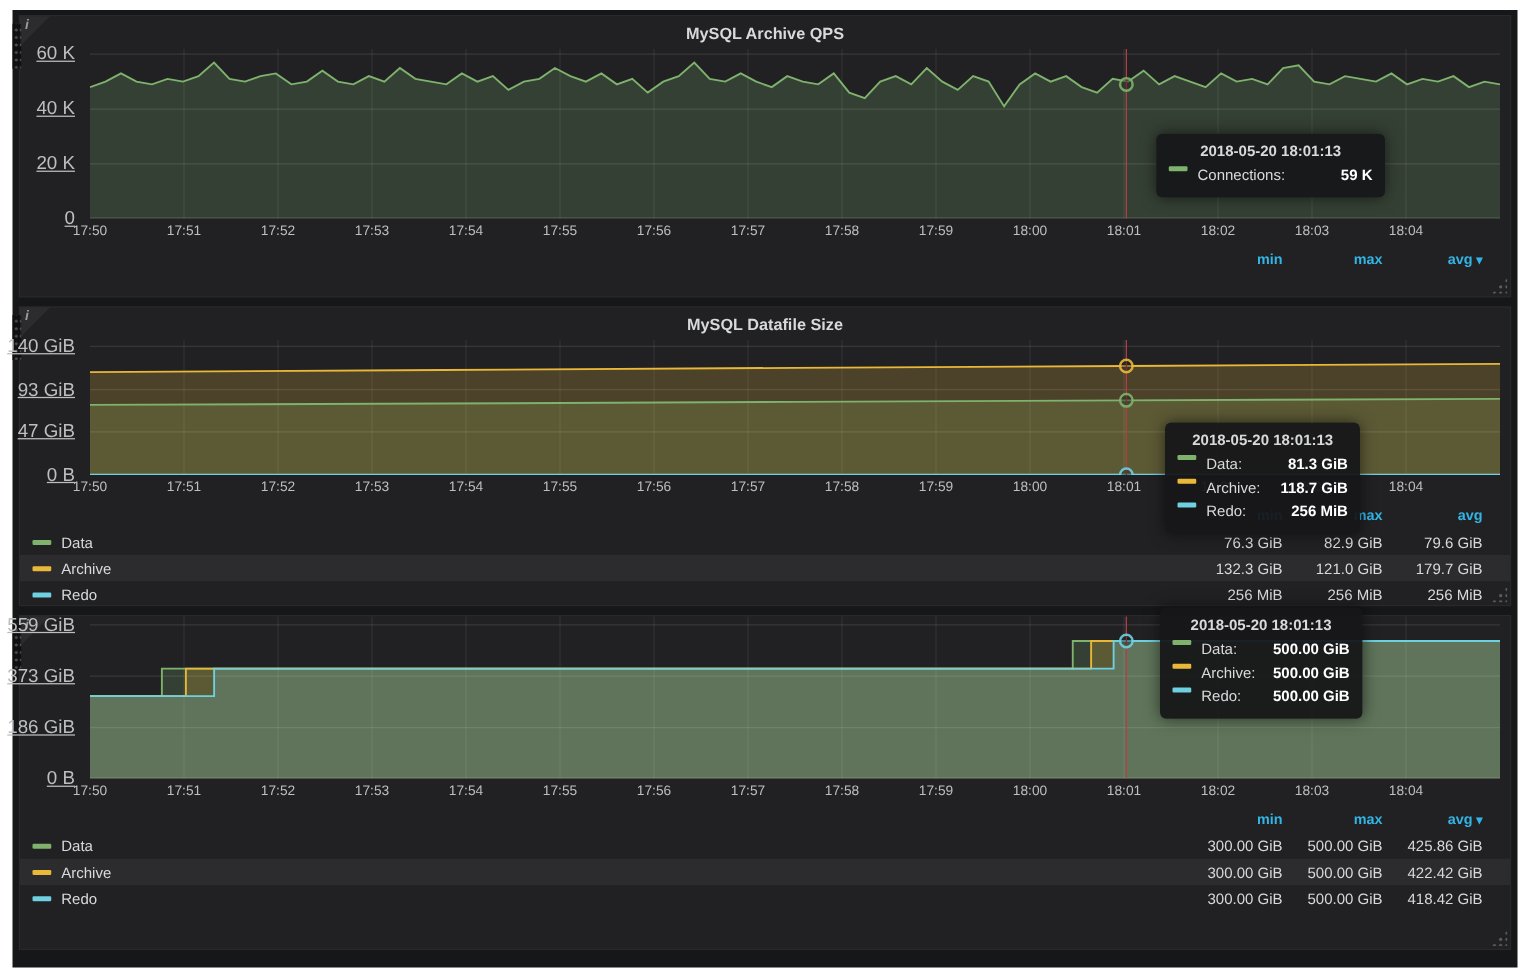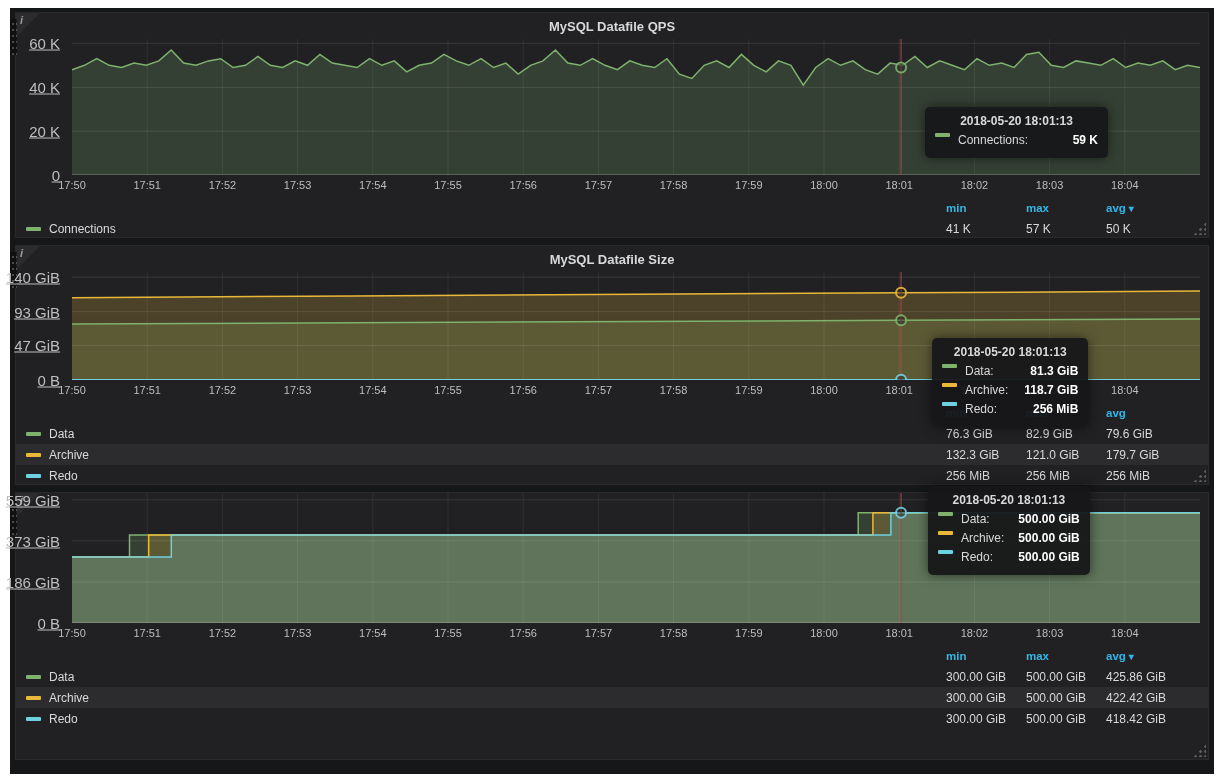--- a/index.html
+++ b/index.html
@@ -32,21 +32,21 @@
   .chart-region{position:relative;}
   .plot{position:absolute;left:56px;right:8px;top:0;bottom:18px;overflow:hidden;cursor:crosshair;}
   .y-axis{position:absolute;left:0;top:0;bottom:18px;width:50px;}
   .x-axis{position:absolute;left:56px;right:8px;bottom:0;height:18px;}
   .ytick{position:absolute;right:6px;transform:translateY(-50%);font-size:15px;color:#bdbebf;white-space:nowrap;text-decoration:underline;}
   .xtick{position:absolute;top:4px;transform:translateX(-50%);font-size:11px;color:#bdbebf;white-space:nowrap;}
   .legend{margin-top:4px;font-size:12px;color:#d8d9da;}
   .legend-header,.legend-row{display:flex;align-items:center;height:21px;padding:0 22px 0 10px;}
   .legend-row:nth-child(3){background:rgba(255,255,255,0.05);}
   .lh-spacer{flex:1;}
-  .col{width:80px;white-space:nowrap;}
+  .col{width:80px;text-align:right;white-space:nowrap;}
   .head{color:#33b5e5;font-weight:700;font-size:11.5px;cursor:pointer;}
   .caret::after{content:"\25BE";margin-left:3px;font-size:10px;color:#33b5e5;}
   .series-key{display:flex;align-items:center;cursor:pointer;}
   .dash{display:inline-block;width:15px;height:4px;border-radius:1px;margin-right:8px;flex:none;}
   .series-name{color:#d8d9da;}
   .val{color:#d8d9da;}
   .resize-handle{
     position:absolute;right:2px;bottom:2px;width:13px;height:13px;cursor:nwse-resize;
     background-image:radial-gradient(circle,#5c5c60 1.2px,transparent 1.5px);
     background-size:5px 5px;clip-path:polygon(100% 0,100% 100%,0 100%);
@@ -64,21 +64,21 @@
 </head>
 <body>
 
 <div class="dashboard">
 
   <section class="panel" style="height:226px">
     <div class="drag-tab"></div>
     <div class="info-corner">
         <span class="info-i">i</span>
       </div>
-    <div class="panel-title">MySQL Datafile QPS</div>
+    <div class="panel-title">MySQL Archive QPS</div>
     <div class="chart-region" style="height:154px">
       <div class="y-axis">
           <span class="ytick" style="top: 100%;">0</span>
           <span class="ytick" style="top: 67.7419%;">20 K</span>
           <span class="ytick" style="top: 35.4839%;">40 K</span>
           <span class="ytick" style="top: 3.22581%;">60 K</span>
         </div>
       <div class="plot"><svg width="1128" height="136">
             <path d="M0.0,30.7L12.4,26.3L24.8,19.7L37.2,26.3L49.6,28.5L62.0,24.1L74.4,26.3L86.8,21.9L99.2,11.0L111.6,24.1L124.0,26.3L136.4,21.9L148.7,19.7L161.1,28.5L173.5,26.3L185.9,17.5L198.3,26.3L210.7,28.5L223.1,21.9L235.5,26.3L247.9,15.4L260.3,24.1L272.7,26.3L285.1,28.5L297.5,19.7L309.9,26.3L322.3,21.9L334.7,32.9L347.1,26.3L359.5,24.1L371.9,15.4L384.3,21.9L396.7,26.3L409.1,19.7L421.5,28.5L433.8,24.1L446.2,35.1L458.6,26.3L471.0,21.9L483.4,11.0L495.8,24.1L508.2,26.3L520.6,19.7L533.0,26.3L545.4,30.7L557.8,21.9L570.2,26.3L582.6,28.5L595.0,19.7L607.4,35.1L619.8,39.5L632.2,26.3L644.6,21.9L657.0,28.5L669.4,15.4L681.8,26.3L694.2,32.9L706.5,21.9L718.9,26.3L731.3,46.1L743.7,28.5L756.1,19.7L768.5,26.3L780.9,21.9L793.3,30.7L805.7,35.1L818.1,24.1L830.5,26.3L842.9,17.5L855.3,28.5L867.7,21.9L880.1,26.3L892.5,30.7L904.9,19.7L917.3,26.3L929.7,24.1L942.1,28.5L954.5,15.4L966.9,13.2L979.3,26.3L991.6,28.5L1004.0,21.9L1016.4,24.1L1028.8,26.3L1041.2,19.7L1053.6,28.5L1066.0,24.1L1078.4,26.3L1090.8,21.9L1103.2,30.7L1115.6,26.3L1128.0,28.5L1128,136L0,136Z" fill="#7eb26d" fill-opacity="0.22"></path>
             <line x1="0" x2="1128" y1="92.12903225806451" y2="92.12903225806451" stroke="rgba(255,255,255,0.10)"></line>
@@ -120,30 +120,20 @@
           <span class="xtick" style="left: 86.6667%;">18:03</span>
           <span class="xtick" style="left: 93.3333%;">18:04</span>
         </div>
     </div>
     <div class="legend">
       <div class="legend-header">
         <span class="lh-spacer"></span>
         <span class="col head">min</span>
         <span class="col head">max</span>
         <span class="col head caret">avg</span>
-      </div>
-      <div class="legend-row">
-        <span class="series-key">
-          <i class="dash" style="background: rgb(126, 178, 109);"></i>
-          <span class="series-name">Connections</span>
-        </span>
-        <span class="lh-spacer"></span>
-        <span class="col val">41 K</span>
-        <span class="col val">57 K</span>
-        <span class="col val">50 K</span>
       </div>
     </div>
     <div class="resize-handle"></div>
   </section>
 
   <section class="panel" style="height:240px">
     <div class="drag-tab"></div>
     <div class="info-corner">
         <span class="info-i">i</span>
       </div>

